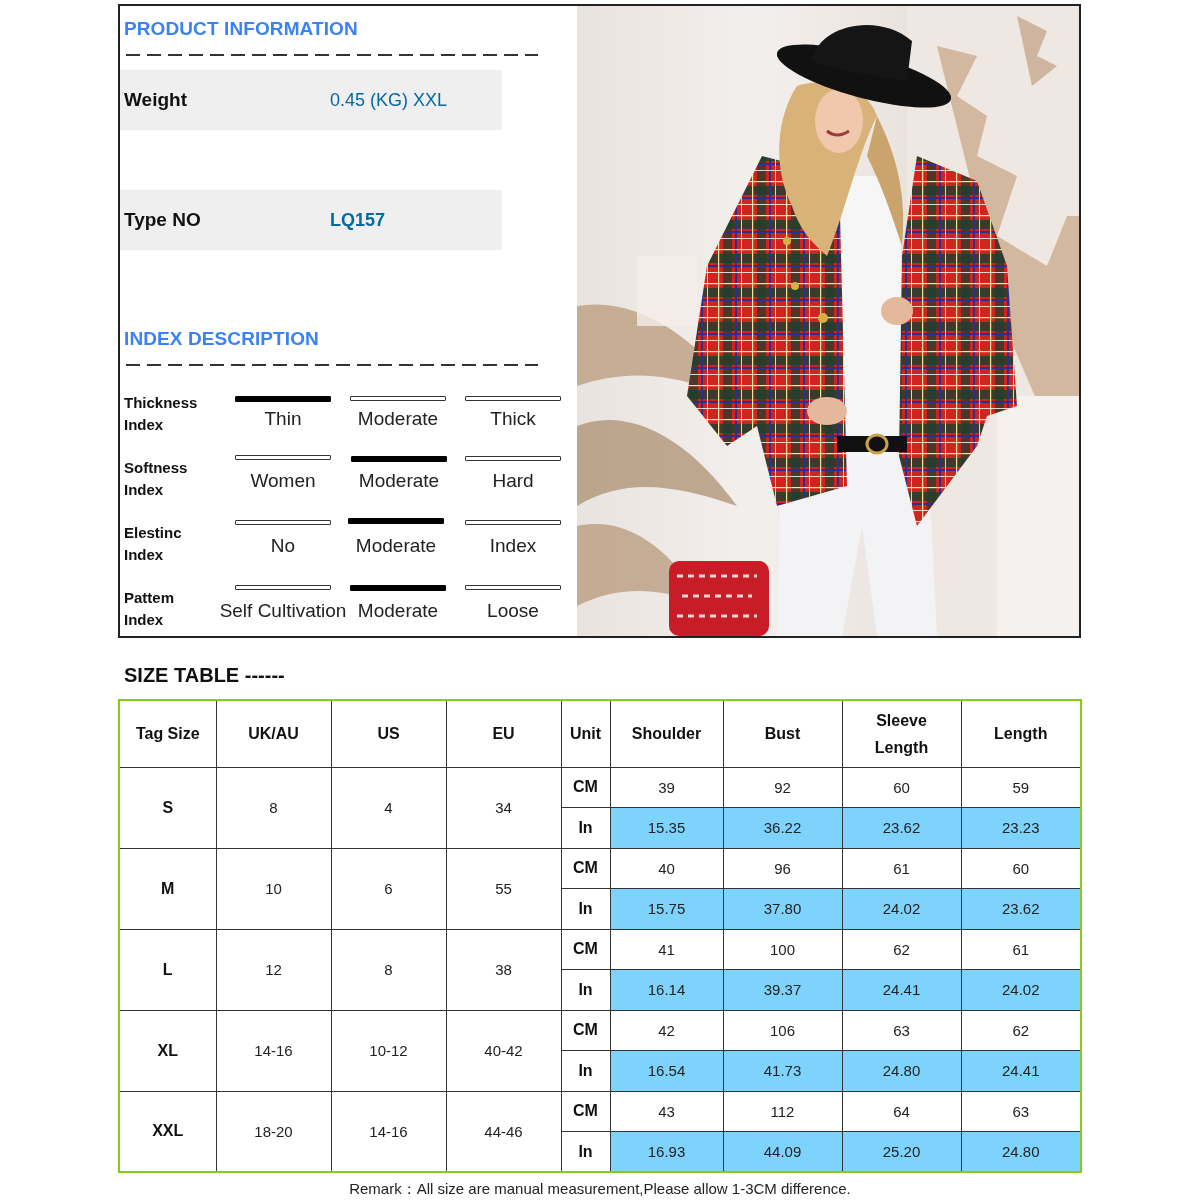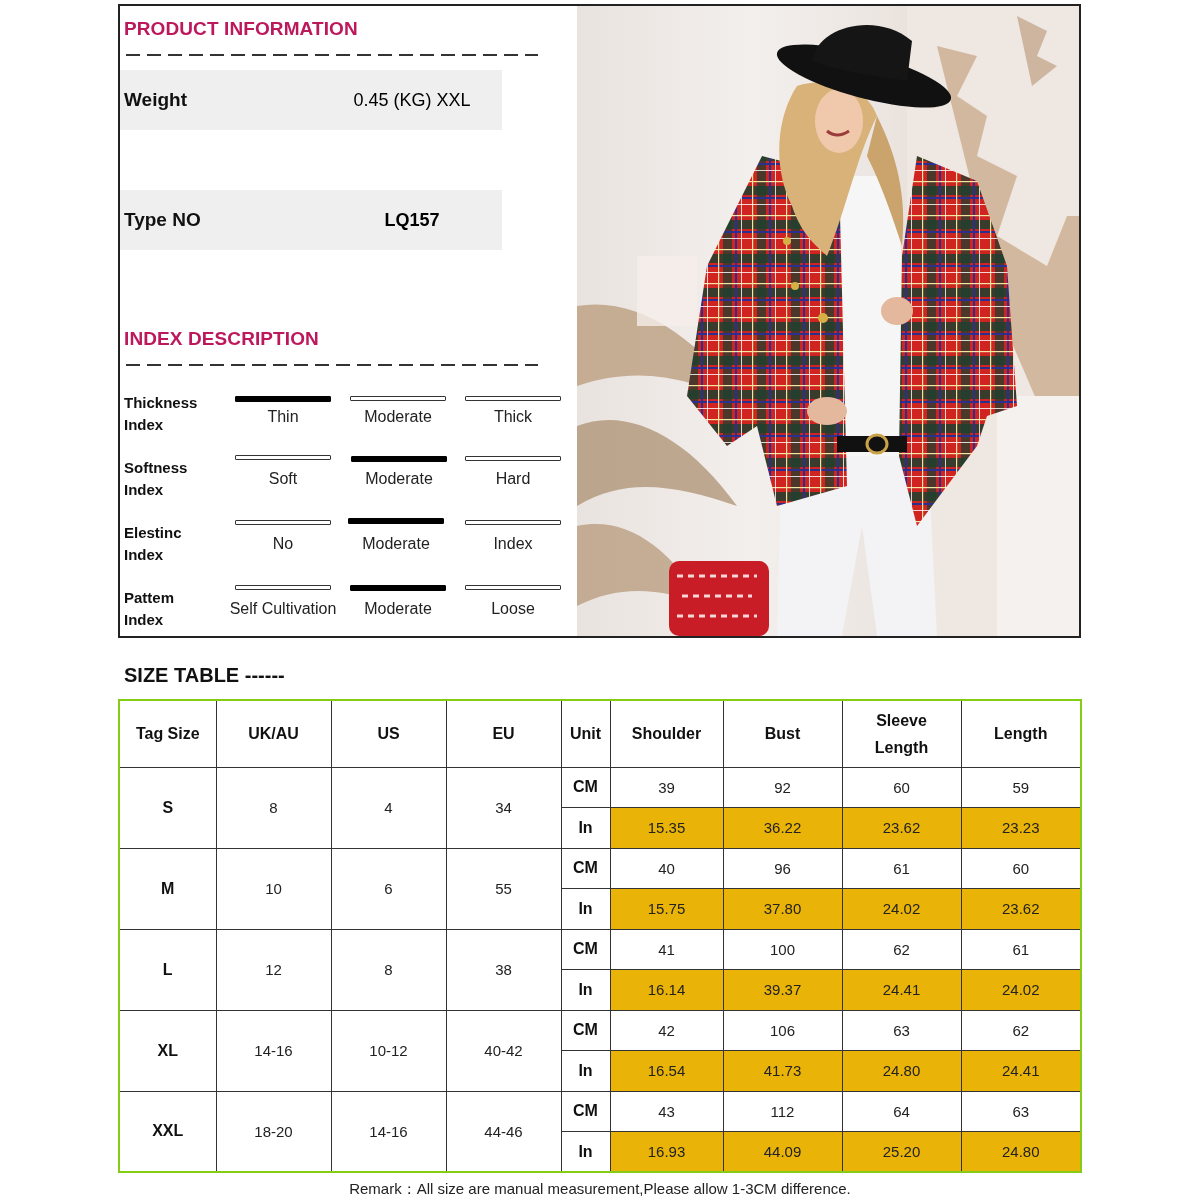--- a/index.html
+++ b/index.html
@@ -6,64 +6,64 @@
   html, body { width: 1200px; height: 1200px; background: #ffffff; overflow: hidden; }
   body { position: relative; font-family: "Liberation Sans", sans-serif; color: #111; }
 
   
   .top-panel {
     position: absolute; left: 118px; top: 4px; width: 963px; height: 634px;
     border: 2px solid #222; background: #fff;
   }
   .info-col { position: absolute; left: 0; top: 0; width: 457px; height: 630px; }
   .section-title {
-    position: absolute; left: 4px; font-weight: bold; font-size: 19px; letter-spacing: 0.1px; color: #be185d;
+    position: absolute; left: 4px; font-weight: bold; font-size: 19px; letter-spacing: 0.1px; color: #3b82f6;
   }
   .dash-line {
     position: absolute; left: 6px; width: 412px; height: 2px;
     background: repeating-linear-gradient(90deg, #333 0 14px, transparent 14px 21px);
   }
   .info-row {
     position: absolute; left: 0; width: 382px; height: 60px; display: flex; align-items: center;
   }
   .info-row.shaded { background: #efefef; }
   .info-label { position: absolute; left: 4px; font-weight: bold; font-size: 19px; color: #111; }
-  .info-value { position: absolute; left: 210px; right: 8px; text-align: center; font-size: 18px; color: #000000; }
+  .info-value { position: absolute; left: 210px; right: 8px; font-size: 18px; color: #0369a1; }
   .info-value.small { font-size: 16px; left: 220px; }
   .info-value.bold { font-weight: bold; }
 
   .idx-row { position: absolute; left: 0; width: 457px; height: 65px; }
   .idx-label { position: absolute; left: 4px; top: 0; font-weight: bold; font-size: 15px; line-height: 22px; color: #111; }
   .idx-opt { position: absolute; width: 96px; height: 50px; }
   .idx-bar {
     position: absolute; left: 0; top: 0; width: 96px; height: 5px;
     border: 1px solid #333; border-radius: 1px; background: #fff;
   }
   .idx-bar.active { background: #000; border-color: #000; height: 6px; }
-  .idx-text { position: absolute; top: 12px; left: -20px; width: 136px; text-align: center; font-size: 16px; color: #222; }
+  .idx-text { position: absolute; top: 12px; left: -20px; width: 136px; text-align: center; font-size: 19px; color: #222; }
 
   .photo {
     position: absolute; left: 457px; top: 0; width: 502px; height: 630px; overflow: hidden;
     background: linear-gradient(90deg, #e9e3df 0%, #f3efec 35%, #ece6e2 60%, #e3d5c8 85%, #d8c2ad 100%);
   }
 
   
   .size-title { position: absolute; left: 124px; top: 664px; font-weight: bold; font-size: 20px; color: #111; }
   table.size {
     position: absolute; left: 118px; top: 699px; width: 962px; border-collapse: collapse;
     table-layout: fixed; border: 2px solid #84cc16;
   }
   table.size th, table.size td {
     border: 1.5px solid #333; text-align: center; vertical-align: middle; font-size: 15px; color: #222;
   }
   table.size th { font-weight: bold; height: 67px; font-size: 16px; line-height: 27px; color: #111; }
   table.size td { height: 40.5px; }
   table.size td.tag { font-weight: bold; font-size: 16px; color: #111; }
   table.size td.unit { font-weight: bold; font-size: 16px; color: #111; }
-  table.size tr.in-row td.m { background: #eab308; }
+  table.size tr.in-row td.m { background: #7dd3fc; }
 
   .remark { position: absolute; left: 0; width: 1200px; top: 1180px; text-align: center; font-size: 15px; color: #222; }
 </style>
 </head>
 <body>
 
 <div class="top-panel">
   <div class="info-col">
     <div class="section-title" style="top:12px;">PRODUCT INFORMATION</div>
     <div class="dash-line" style="top:48px;"></div>
@@ -99,21 +99,21 @@
         </div>
     </div>
 
     <div class="idx-row" style="top:451px;">
       <div class="idx-label" style="top:0;">
         <div>Softness</div>
         <div>Index</div>
       </div>
       <div class="idx-opt" style="left:115px;top:-2px;">
           <div class="idx-bar"></div>
-          <div class="idx-text" style="top:15px;">Soft</div>
+          <div class="idx-text" style="top:15px;">Women</div>
         </div>
       <div class="idx-opt" style="left:231px;top:-1px;">
           <div class="idx-bar active"></div>
           <div class="idx-text" style="top:14px;">Moderate</div>
         </div>
       <div class="idx-opt" style="left:345px;top:-1px;">
           <div class="idx-bar"></div>
           <div class="idx-text" style="top:14px;">Hard</div>
         </div>
     </div>

